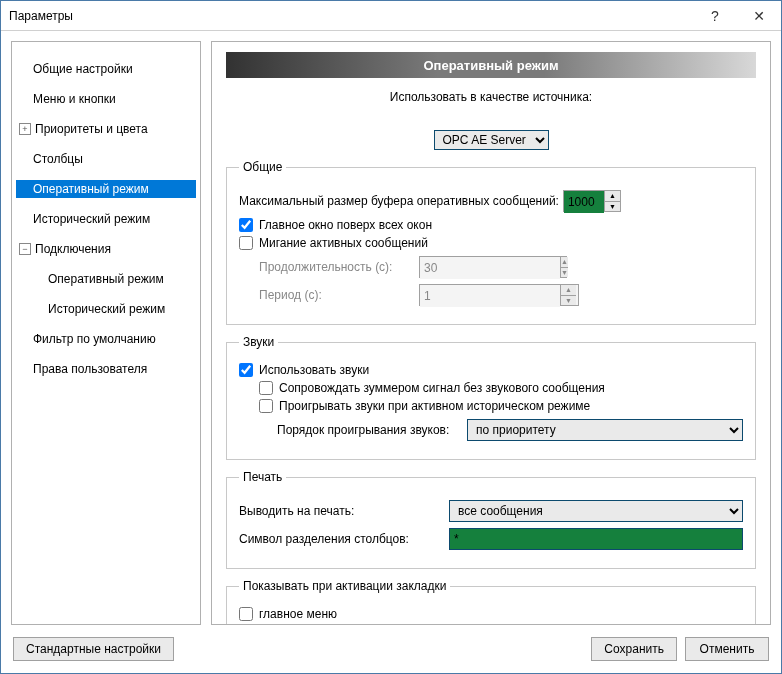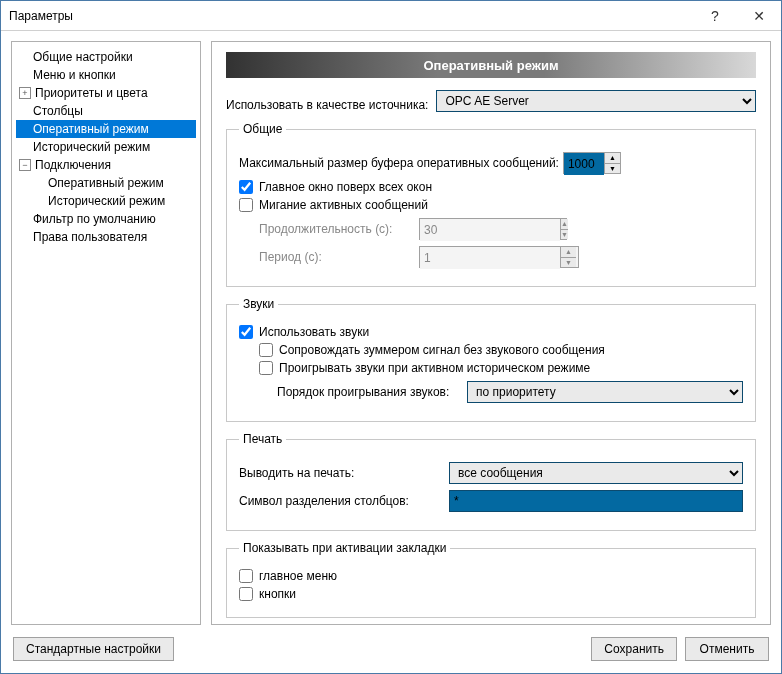--- a/index.html
+++ b/index.html
@@ -51,20 +51,21 @@
     padding: 6px 4px;
     overflow: auto;
   }
   .tree-item {
     display: flex;
     align-items: center;
     height: 18px;
     padding: 1px 3px;
     cursor: pointer;
     white-space: nowrap;
+    margin-top: 12px;
   }
   .tree-item.selected {
     background: #0078d7;
     color: #fff;
   }
   .tree-expander {
     width: 12px;
     height: 12px;
     border: 1px solid #888;
     display: flex;
@@ -93,34 +94,35 @@
     color: #fff;
     display: flex;
     align-items: center;
     justify-content: center;
     font-weight: bold;
     font-size: 13px;
     margin-bottom: 12px;
   }
   .row {
     display: flex;
-    align-items: flex-end;
+    align-items: center;
     margin-bottom: 10px;
-    gap: 8px;
+    gap: 26px;
+    flex-direction: column;
   }
   .row label { white-space: nowrap; }
   select, input[type="text"] {
     border: 1px solid #0c4a6e;
     background: #f2f2f2;
     height: 22px;
     padding: 1px 4px;
     font: inherit;
   }
   select { background: #eaeaea; }
-  input[type="text"] { background: #0369a1; }
+  input[type="text"] { background: #15803d; }
   fieldset {
     border: 1px solid #c8c8c8;
     margin: 0 0 10px 0;
     padding: 10px 12px 12px 12px;
   }
   legend {
     padding: 0 4px;
     color: #000;
   }
   .checkbox-row {

